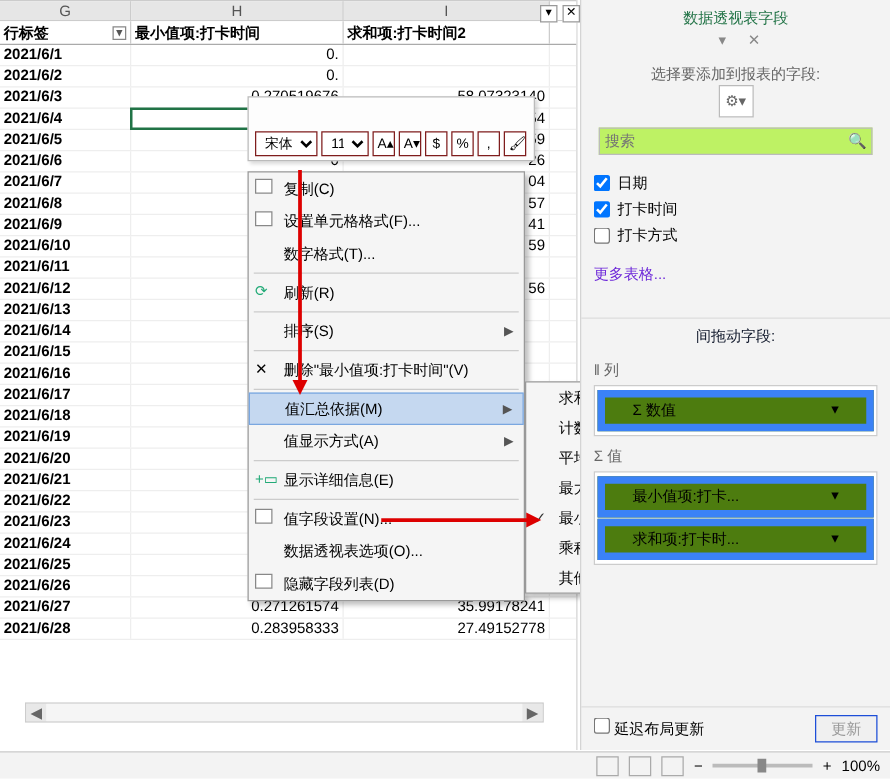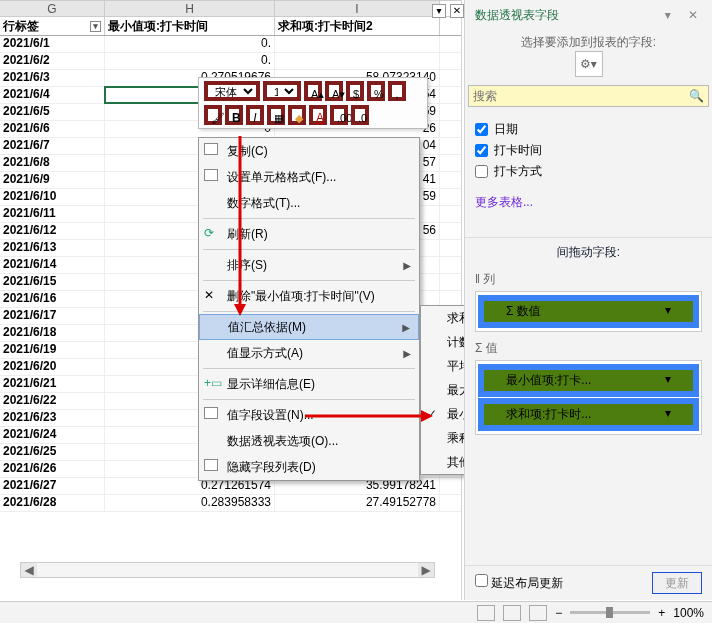--- a/index.html
+++ b/index.html
@@ -13,44 +13,44 @@
 .ph { border-right: 1px solid #ccc; padding: 1px 3px; font-weight: bold; display: flex; justify-content: space-between; align-items: center; }
 .ph .dd { width: 11px; height: 11px; border: 1px solid #888; background: #fff; font-size: 9px; line-height: 9px; text-align: center; color: #555; }
 .rows { overflow: hidden; }
 .row { display: flex; height: 17px; border-bottom: 1px solid #eee; }
 .cell-g { width: 105px; padding-left: 3px; border-right: 1px solid #eee; font-weight: bold; }
 .cell-h { width: 170px; text-align: right; padding-right: 3px; border-right: 1px solid #eee; }
 .cell-i { width: 165px; text-align: right; padding-right: 3px; border-right: 1px solid #eee; }
 .sel { outline: 2px solid #217346; outline-offset: -1px; }
 
 .mini-toolbar { position: absolute; left: 198px; top: 77px; width: 230px; height: 52px; background: #fdfdfd; border: 1px solid #bbb; box-shadow: 2px 2px 3px rgba(0,0,0,0.15); padding: 3px 5px; display: flex; flex-wrap: wrap; gap: 3px; align-items: center; }
-.mini-toolbar select, .mini-toolbar .btn { height: 20px; border: 4px solid #7f1d1d; background: #fff; font-size: 11px; padding: 0 3px; }
+.mini-toolbar select, .mini-toolbar .btn { height: 20px; border: 1px solid #7f1d1d; background: #fff; font-size: 11px; padding: 0 3px; margin-top: 24px; }
 .mini-toolbar .btn { width: 18px; text-align: center; line-height: 18px; }
 
 .context-menu { position: absolute; left: 198px; top: 137px; width: 222px; background: #f5f5f5; border: 1px solid #999; box-shadow: 3px 3px 4px rgba(0,0,0,0.25); }
 .context-menu .item { display: flex; align-items: center; height: 26px; padding: 0 6px 0 28px; cursor: default; position: relative; }
 .context-menu .item.highlighted { background: #c5d8f0; border: 1px solid #7aa7e0; }
 .context-menu .item .arrow { position: absolute; right: 8px; color: #555; font-size: 10px; }
 .context-menu .item .icon-slot { position: absolute; left: 5px; width: 16px; height: 16px; }
 .context-menu .sep { height: 1px; background: #ccc; margin: 2px 4px; }
 .icon-box { border: 1px solid #888; background: #fff; display: inline-block; width: 14px; height: 12px; }
 
 .submenu { position: absolute; left: 420px; top: 305px; width: 130px; background: #f5f5f5; border: 1px solid #999; box-shadow: 3px 3px 4px rgba(0,0,0,0.25); }
 .submenu .item { display: flex; align-items: center; height: 24px; padding: 0 6px 0 26px; position: relative; }
 .submenu .item .check { position: absolute; left: 6px; color: #333; }
 
 .red-arrow { position: absolute; pointer-events: none; }
 .red-arrow svg { overflow: visible; }
 
 .pane { position: absolute; right: 0; top: 0; width: 248px; height: 600px; background: #f3f3f3; border-left: 1px solid #d4d4d4; }
-.pane-title { display: flex; justify-content: space-between; align-items: center; padding: 6px 10px; font-size: 17px; color: #217346; }
+.pane-title { display: flex; justify-content: space-between; align-items: center; padding: 6px 10px; font-size: 17px; color: #217346; flex-direction: column; }
 .pane-title .actions span { width: 18px; height: 18px; display: inline-flex; align-items: center; justify-content: center; color: #888; cursor: pointer; margin-left: 4px; }
 .pane-sub { display: flex; justify-content: space-between; align-items: center; padding: 4px 10px; color: #666; flex-direction: column; }
 .gear { width: 28px; height: 26px; border: 1px solid #bbb; background: #fff; text-align: center; line-height: 24px; }
-.search { margin: 4px 3px; display: flex; border: 1px solid #bbb; background: #fef9c3; height: 22px; justify-content: space-between; }
+.search { margin: 4px 14px; display: flex; border: 1px solid #bbb; background: #bef264; height: 22px; justify-content: space-between; }
 .search input { flex: 1; border: none; padding: 0 4px; background: transparent; outline: none; }
 .search .sicon { width: 22px; text-align: center; line-height: 20px; color: #2a6099; }
 .field-list { padding: 6px 10px; }
 .field-list label { display: flex; align-items: center; gap: 6px; margin: 4px 0; }
 .field-list input[type=checkbox] { width: 13px; height: 13px; }
 .more-link { padding: 4px 10px; color: #6d28d9; }
 .drag-hint { padding: 6px 10px; color: #0f172a; border-top: 1px solid #ddd; margin-top: 22px; text-align: center; }
 .drop-zone { margin: 4px 10px; }
 .drop-zone .label { color: #666; margin-bottom: 3px; }
 .drop-zone .box { background: #fff; border: 1px solid #ccc; min-height: 26px; padding: 2px; }

